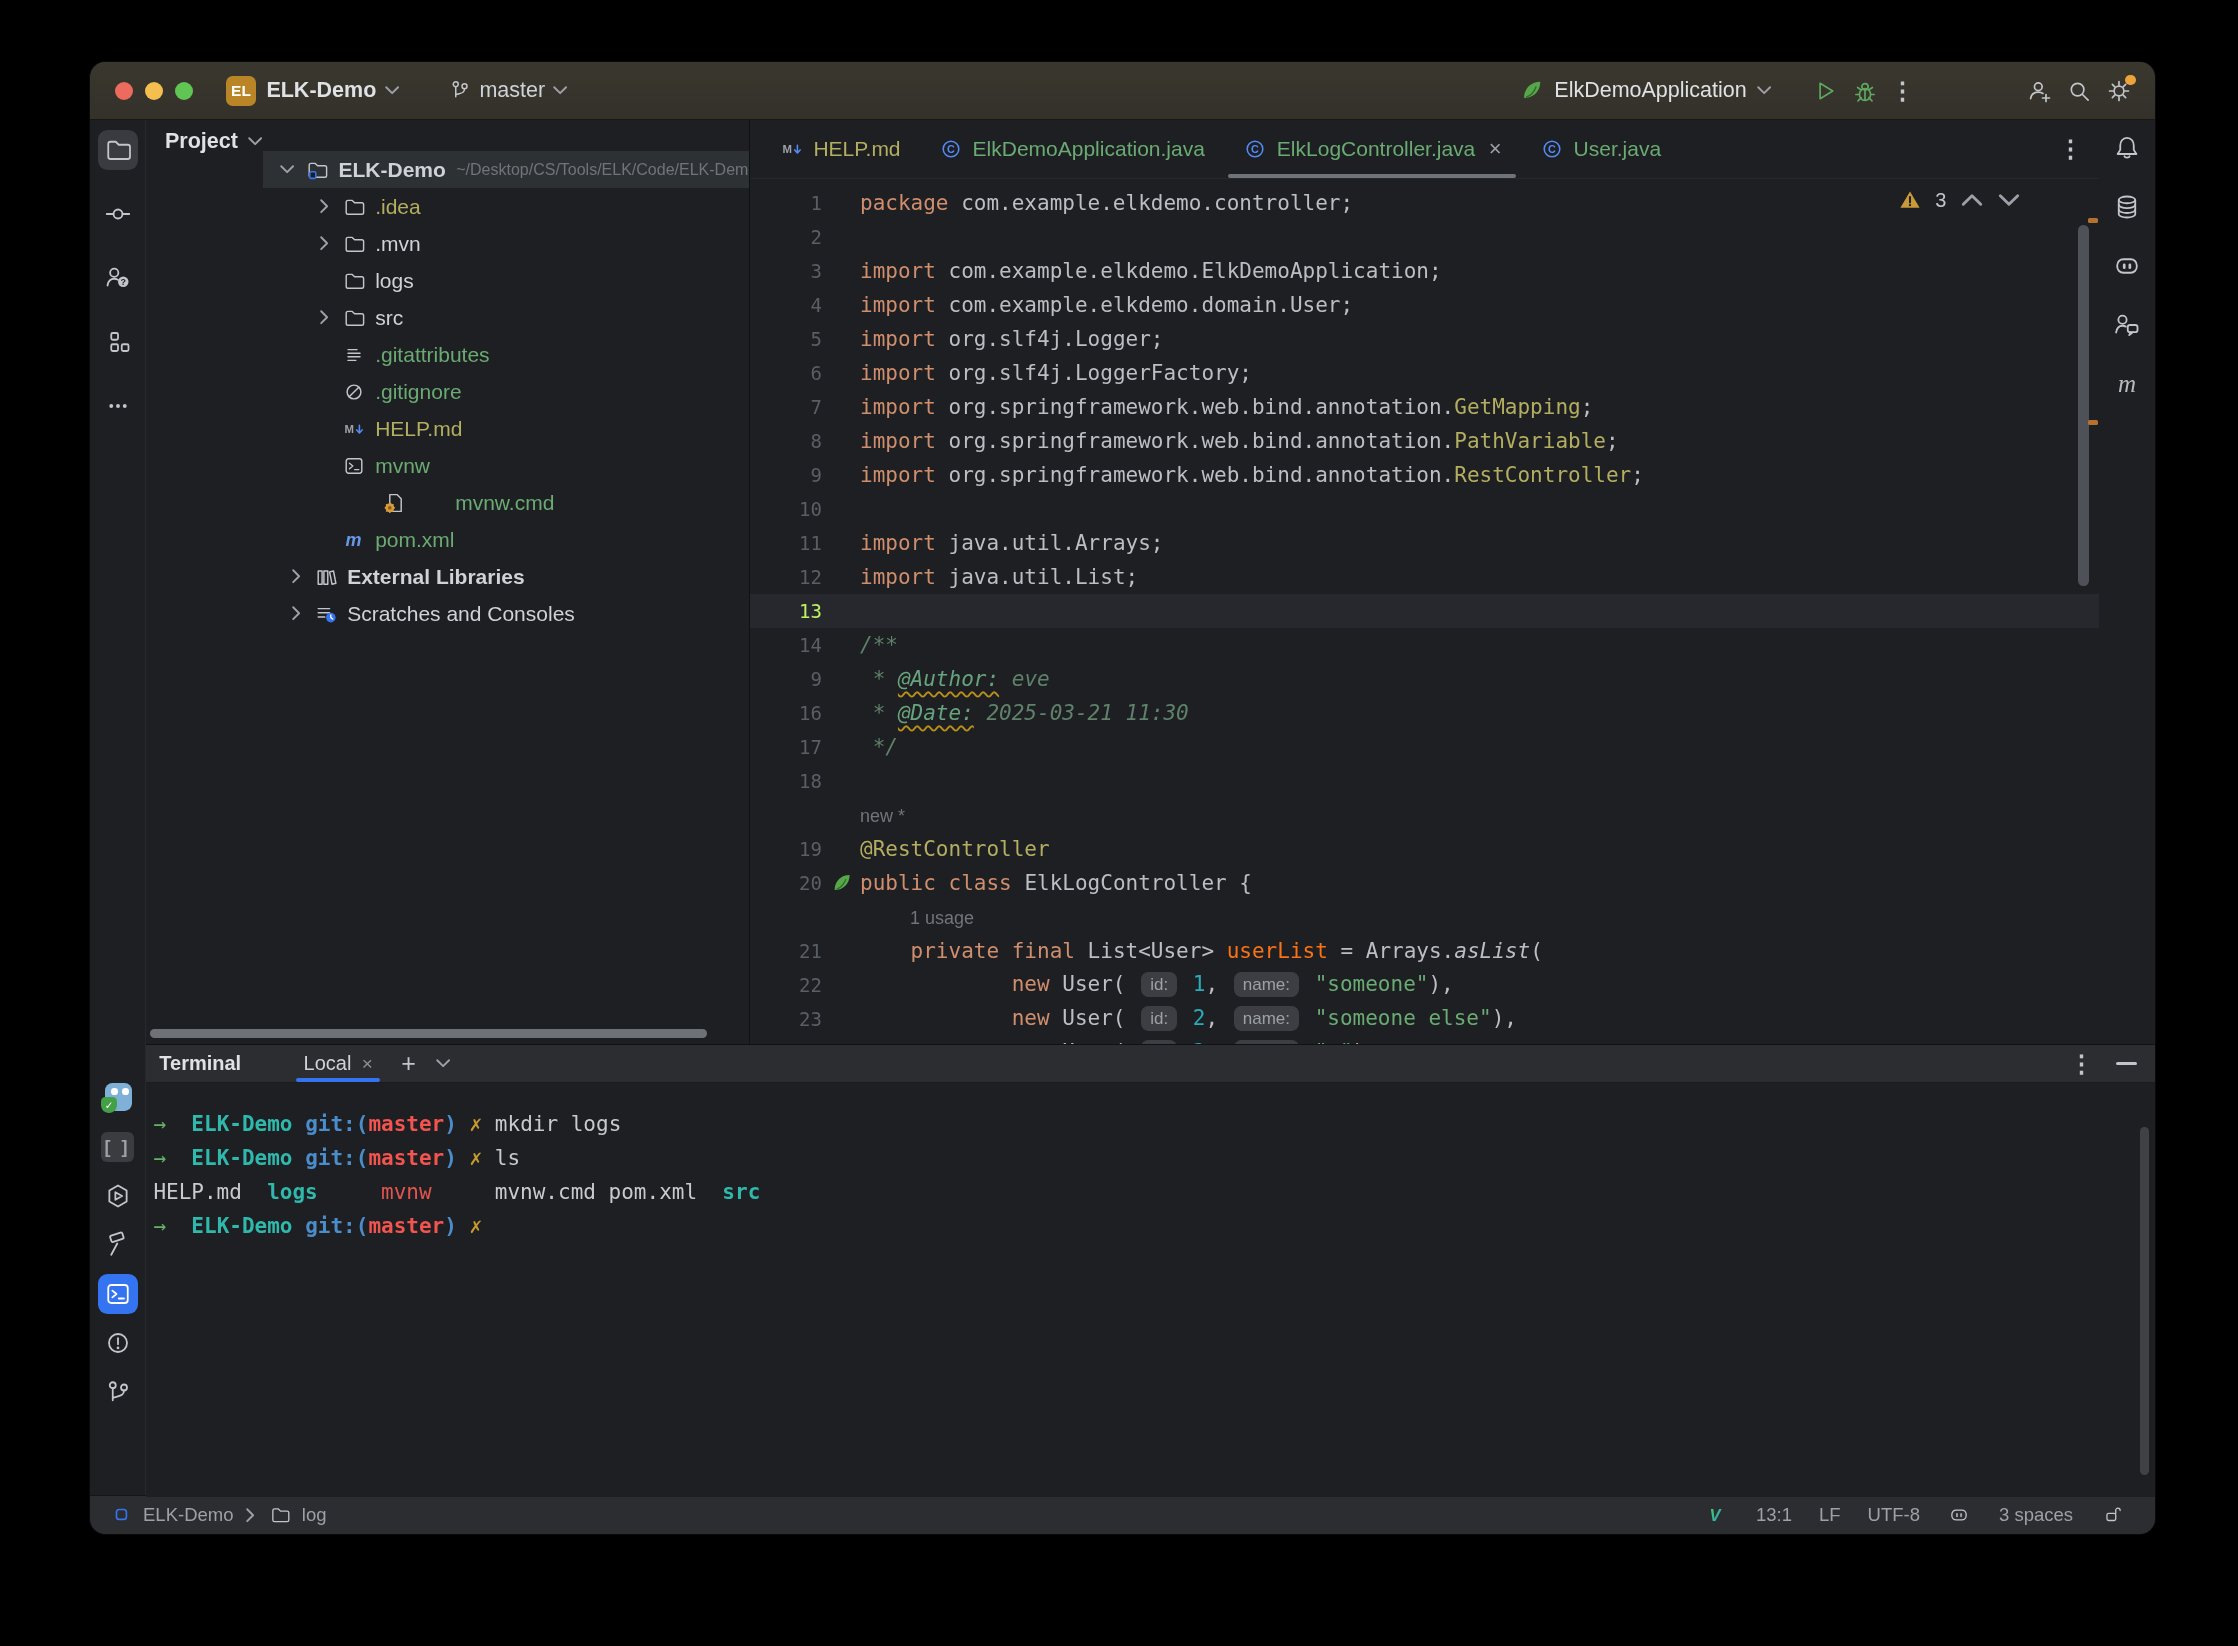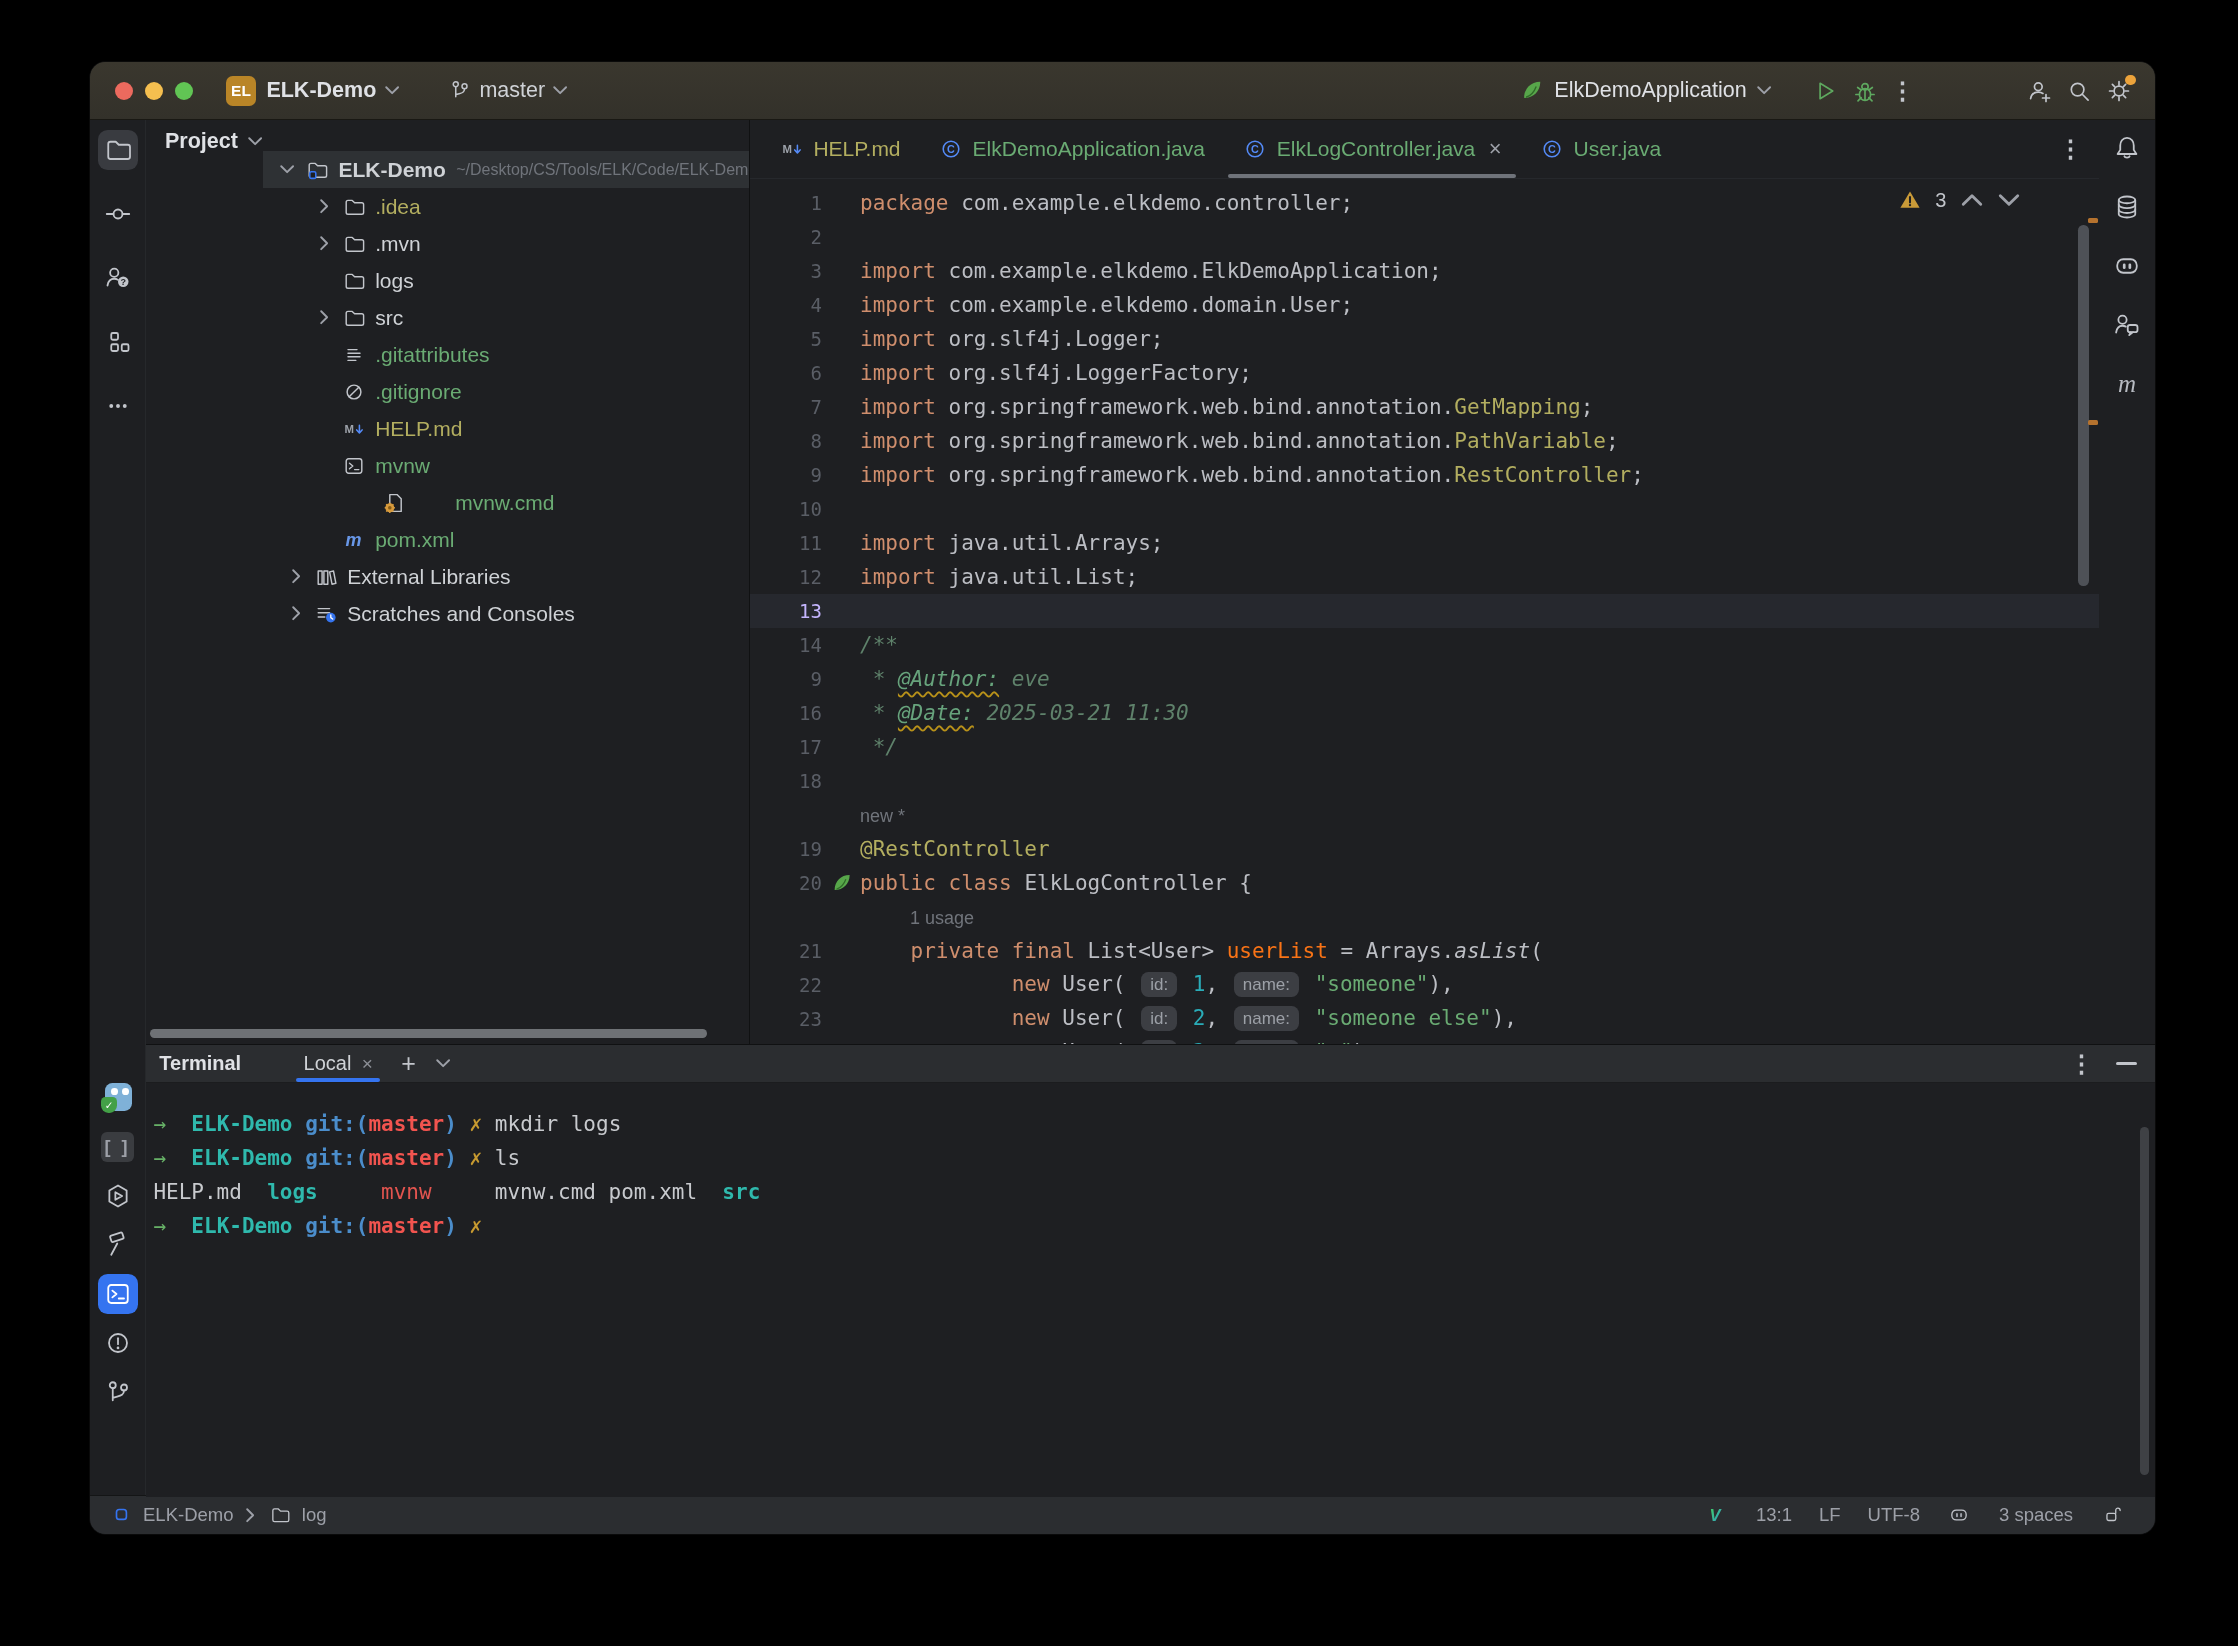--- a/index.html
+++ b/index.html
@@ -81,21 +81,21 @@
   .tab-ic { width:25px; height:25px; display:flex; align-items:center; justify-content:center; }
   .tab-ic svg { width:24px; height:24px; }
   .tab-close { color:#9DA0A8; font-size:22px; margin-left:4.4px; }
   .tab-spacer { flex:1; }
   .tabbar .morev { align-self:center; margin-right:15px; }
 
   .editor { flex:1; position:relative; overflow:hidden; font-family:"DejaVu Sans Mono", monospace; font-size:21px; padding-top:6.7px; }
   .code-row { height:34px; display:flex; align-items:center; white-space:pre; }
   .code-row.active { background:#26282E; }
   .gutter { width:110px; flex:0 0 auto; text-align:right; padding-right:38px; color:#5A5E66; font-size:19px; position:relative; }
-  .code-row.active .gutter { color:#c4b5fd; }
+  .code-row.active .gutter { color:#bef264; }
   .gicon { position:absolute; right:6px; top:50%; transform:translateY(-50%); width:25px; height:25px; }
   .code-text { flex:1; min-width:0; }
   .s-kw{color:#CF8E6D} .s-pl{color:#BCBEC4} .s-cls{color:#B3AE60} .s-ann{color:#B3AE60}
   .s-cmt{color:#5F826B; font-style:italic}
   .s-doc{color:#67A37C; font-style:italic; text-decoration:underline wavy #B89119; text-decoration-thickness:1.5px; text-underline-offset:5.2px;}
   .s-str{color:#6AAB73} .s-num{color:#2AACB8} .s-fld{color:#f97316} .s-itl{color:#BCBEC4; font-style:italic}
   .s-hint{ display:inline-block; background:#3C3E43; color:#9CA0A7; border-radius:7.4px; padding:0.7px 9px;
     font-family:"Liberation Sans", sans-serif; font-size:17px; line-height:24px; vertical-align:1.5px; margin:0 3px; }
   .s-inlay{ color:#70747B; font-family:"Liberation Sans", sans-serif; font-size:18px; font-style:normal; }
   .inspection { position:absolute; top:9px; right:78px; display:flex; align-items:center; gap:13.3px; color:#C2C5CB; font-size:20px; font-family:"Liberation Sans", sans-serif; }
@@ -417,21 +417,21 @@
               </div>
               <div class="tree-row" style="padding-left: 53px;">
                 <span class="chev-slot"></span>
                 <span class="tree-ic">
                   <svg viewBox="0 0 40 40" style="font-size:28px">
                     <text x="6" y="30" font-size="30" font-style="italic" font-weight="bold" fill="#6897E8">m</text>
                   </svg>
                 </span>
                 <span class="tree-label c-g">pom.xml</span>
               </div>
-              <div class="tree-row" style="padding-left: 25px;">
+              <div class="tree-row" style="padding-left: 25px; font-weight: bold;">
                 <span class="chev-slot">
                   <svg class="chev right" viewBox="0 0 22 14">
                     <path d="M3 3l8 8 8-8"></path>
                   </svg>
                 </span>
                 <span class="tree-ic">
                   <svg viewBox="0 0 40 40">
                     <rect class="ic" x="7" y="10" width="6.5" height="22"></rect>
                     <rect class="ic" x="16.5" y="10" width="6.5" height="22"></rect>
                     <path class="ic" d="M26 11.5l6.5-1.5 4 20.5-6.5 1.5z"></path>

